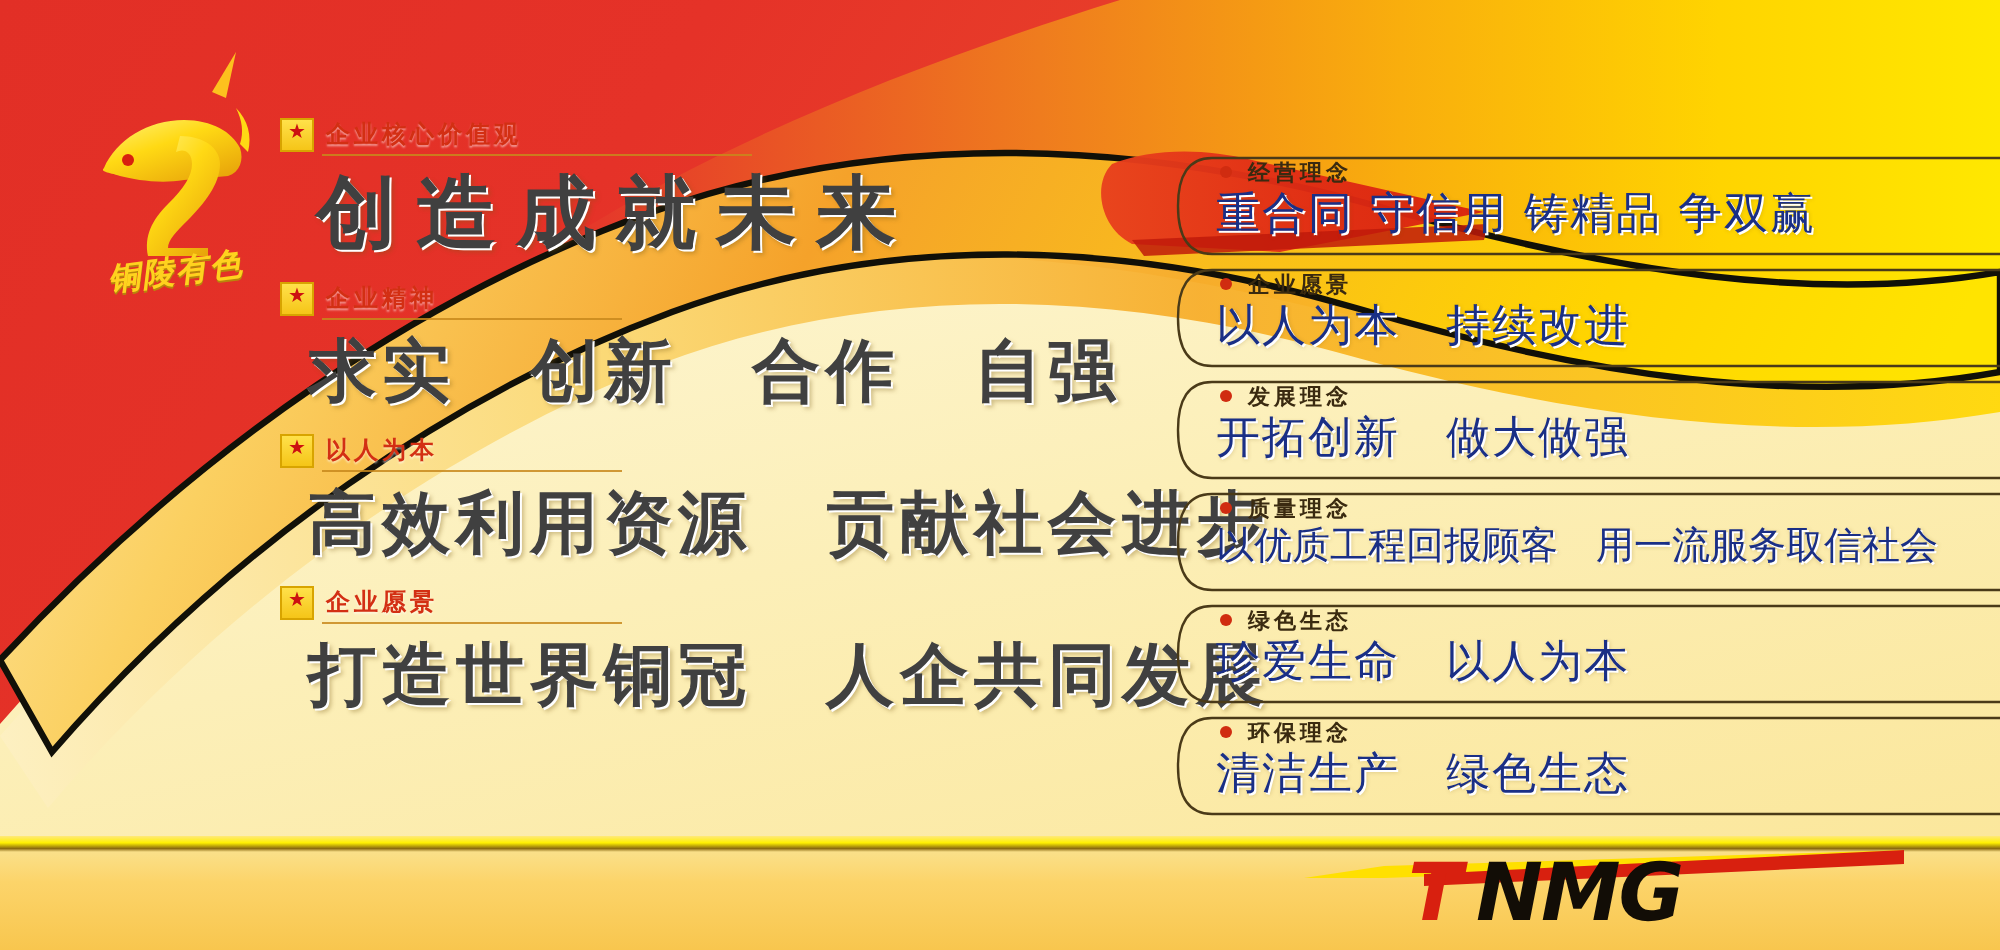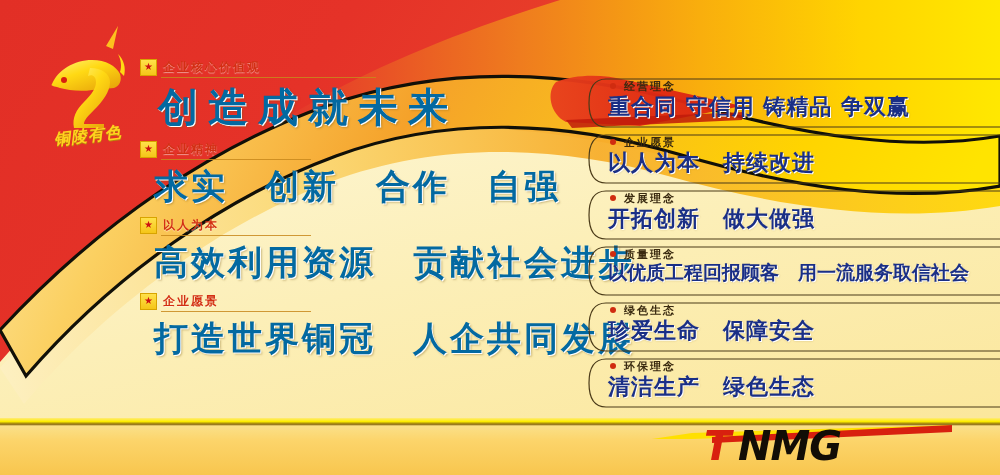--- a/index.html
+++ b/index.html
@@ -50,21 +50,21 @@
     font-size:12px;font-weight:bold;color:#d32f13;
     letter-spacing:2px;white-space:nowrap;
     text-shadow:0 1px 1px rgba(255,255,255,.5);
   }
   .lhead-rule{
     position:absolute;left:21px;bottom:0;width:150px;height:1px;
     background:#c8881c;opacity:.85;
   }
   .lhead-rule.wide{width:215px;}
   .lbody{
-    font-size:34px;font-weight:bold;color:#0369a1;
+    font-size:34px;font-weight:bold;color:#404040;
     letter-spacing:3px;white-space:nowrap;
     line-height:52px;padding-left:14px;
     text-shadow:1px 1px 0 #fff, 2px 2px 2px rgba(120,90,20,.35);
   }
   .lbody.hero{
     font-size:40px;letter-spacing:10px;padding-left:18px;line-height:58px;
   }
 
   
   #right-col{position:absolute;left:588px;top:56px;width:444px;z-index:5;margin-top:20px;}
@@ -80,21 +80,21 @@
   .rdot{
     width:6px;height:6px;border-radius:50%;
     background:#d02c10;margin-right:8px;flex:0 0 6px;
   }
   .rhead-text{
     font-size:11px;font-weight:bold;color:#3a2a10;
     letter-spacing:2px;white-space:nowrap;
   }
   .rbody{
     position:absolute;left:20px;top:16px;
-    font-size:22px;font-weight:bold;color:#1a2f86;
+    font-size:22px;font-weight:normal;color:#1a2f86;
     letter-spacing:1px;white-space:nowrap;
     text-shadow:1px 1px 0 #fff, 1px 1px 2px rgba(120,90,20,.3);
   }
   .rbody.tight{font-size:19px;letter-spacing:0px;}
 
   
   #bottom-band{
     position:absolute;left:0;top:418px;width:1000px;height:57px;z-index:4;
     background:linear-gradient(180deg,#ffe97a 0%,#fff000 6%,#8a6a10 11%,#fae089 14%,#fcd46a 40%,#f8c64e 100%);
   }
@@ -294,21 +294,21 @@
     </div>
 
     <div class="ritem">
       <svg class="rbracket" viewBox="0 0 444 50" preserveAspectRatio="none">
         <path d="M444,1 L18,1 C6,1 1,10 1,25 C1,40 6,49 18,49 L444,49" fill="none" stroke="#4a3a18" stroke-width="1.2"></path>
       </svg>
       <div class="rhead">
         <span class="rdot"></span>
         <span class="rhead-text">绿色生态</span>
       </div>
-      <div class="rbody">珍爱生命　保障安全</div>
+      <div class="rbody">珍爱生命　以人为本</div>
     </div>
 
     <div class="ritem">
       <svg class="rbracket" viewBox="0 0 444 50" preserveAspectRatio="none">
         <path d="M444,1 L18,1 C6,1 1,10 1,25 C1,40 6,49 18,49 L444,49" fill="none" stroke="#4a3a18" stroke-width="1.2"></path>
       </svg>
       <div class="rhead">
         <span class="rdot"></span>
         <span class="rhead-text">环保理念</span>
       </div>

